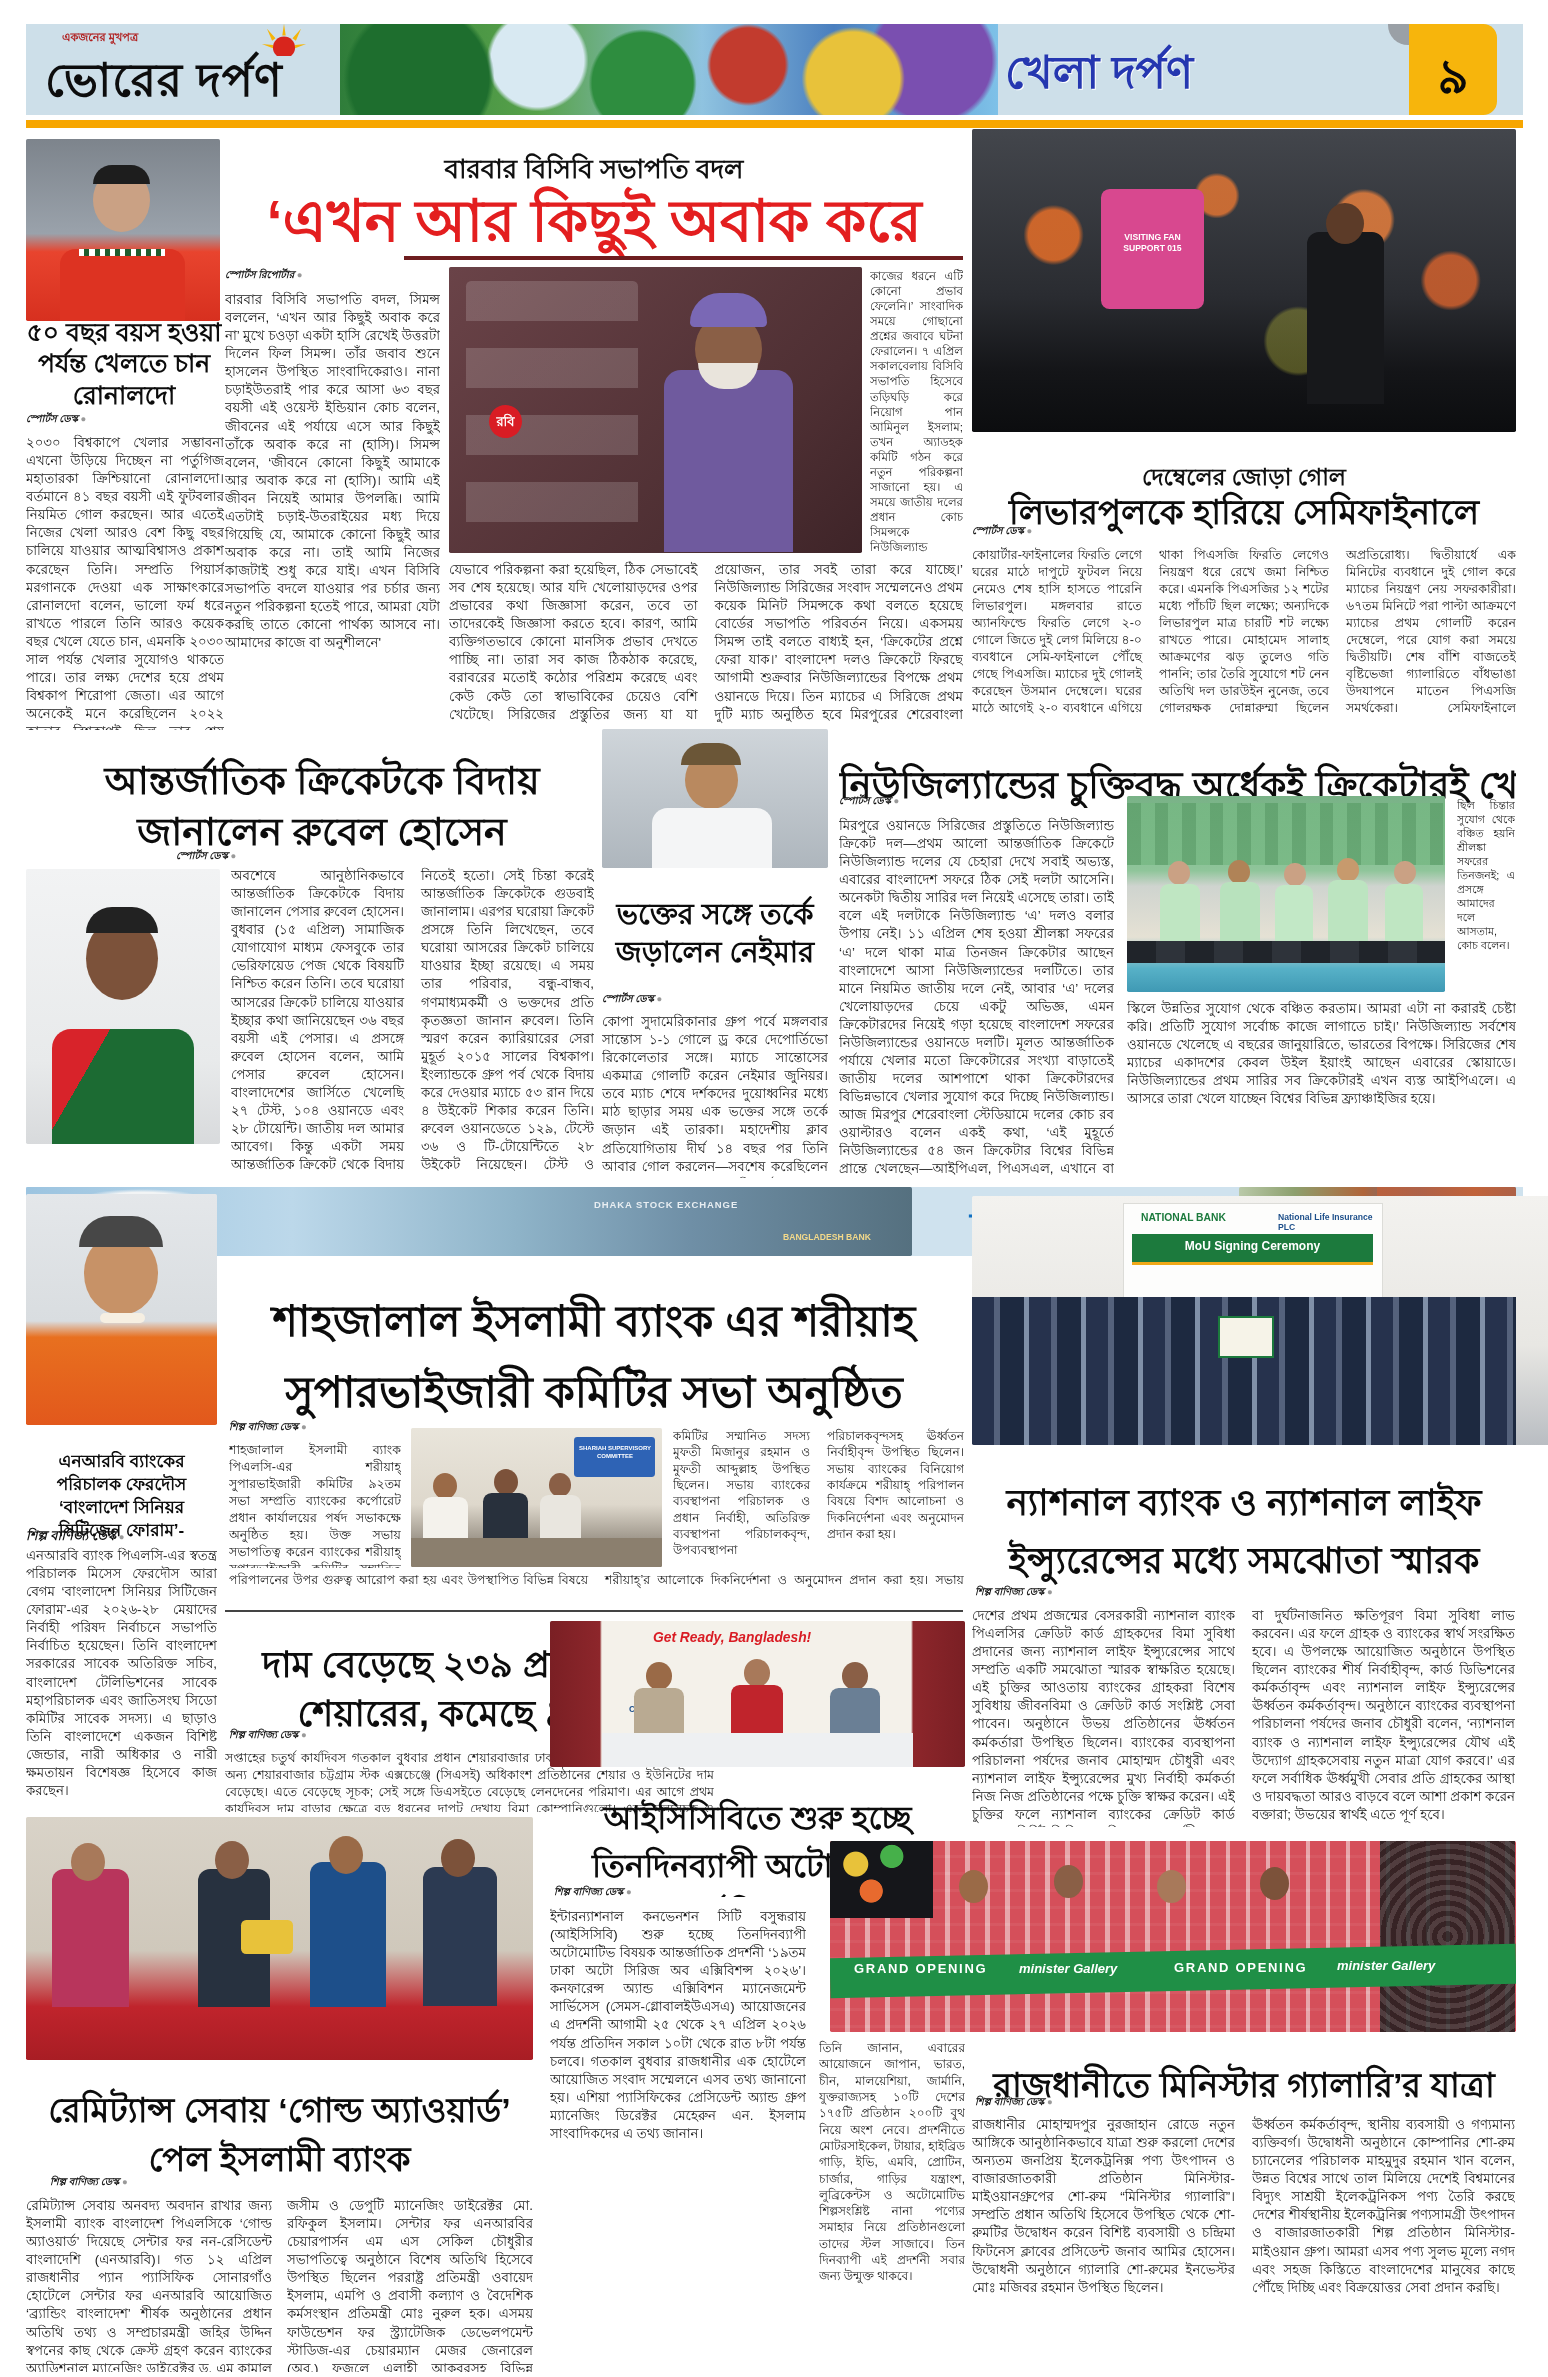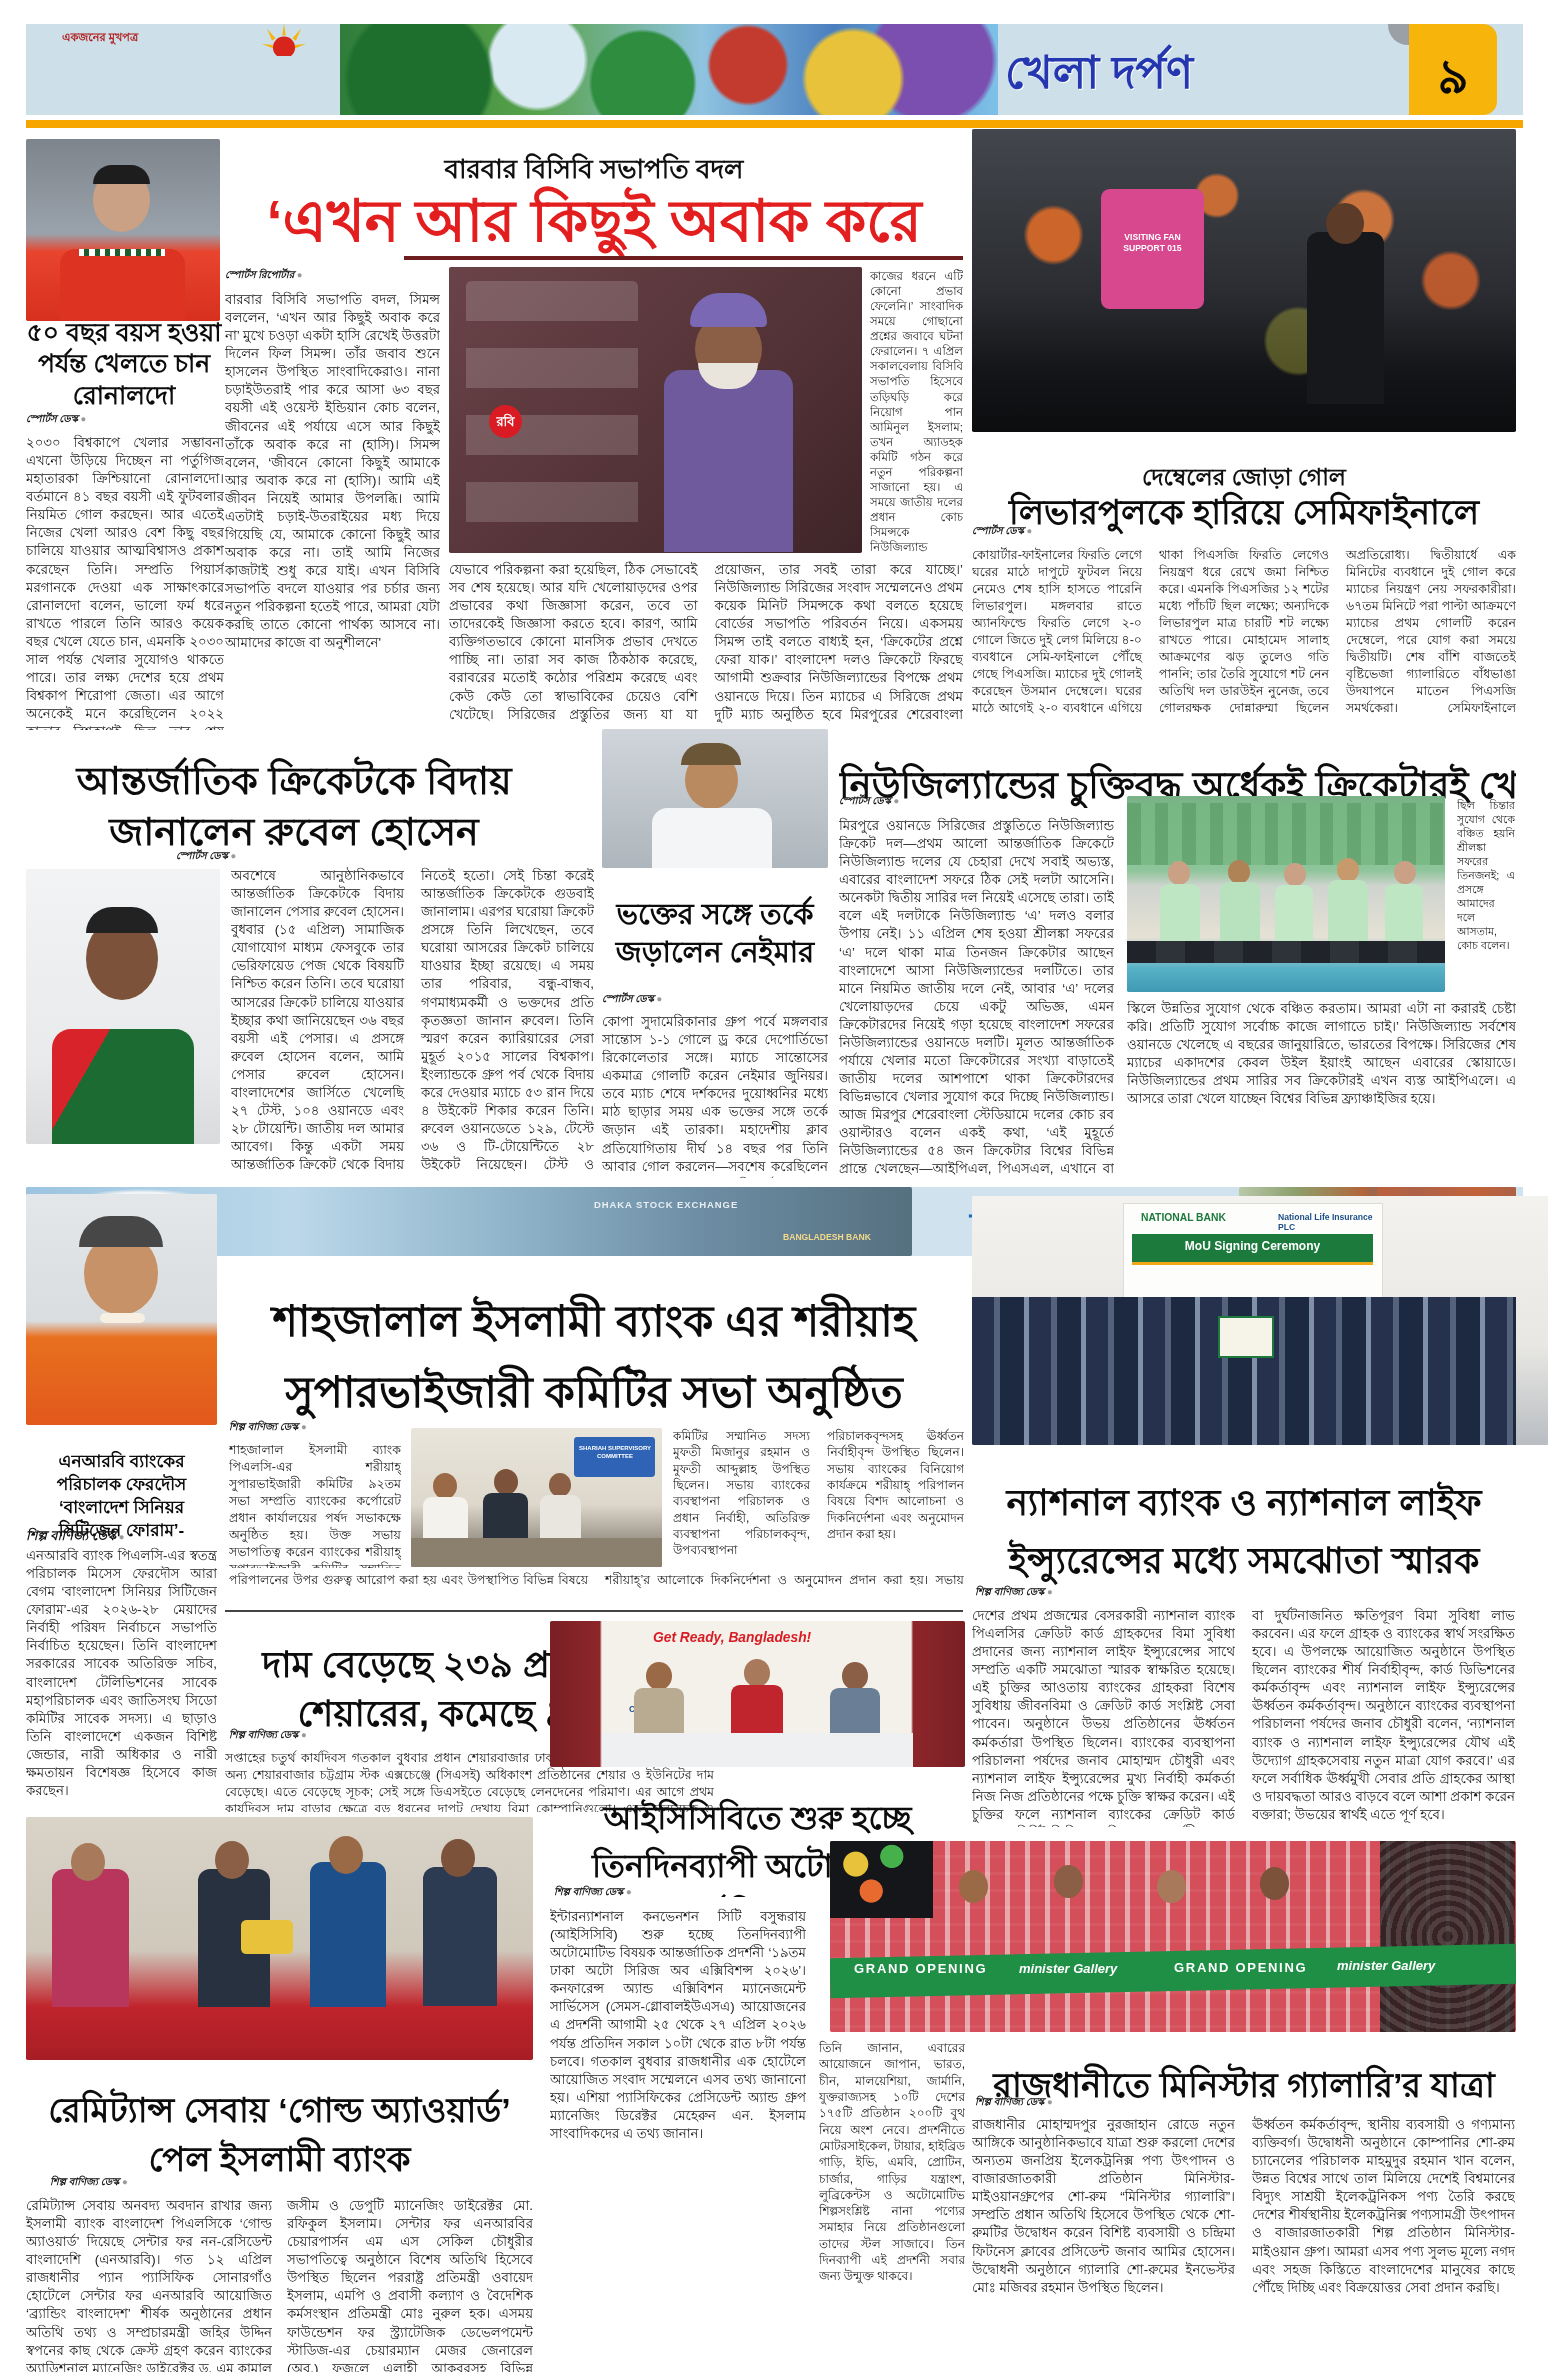--- a/index.html
+++ b/index.html
@@ -39,20 +39,21 @@
   .biz-title{left:895px;top:1196px;width:344px;text-align:center;font-size:40px;font-weight:800;color:#1170c0;}
   .fig-head{position:absolute;border-radius:50%;background:#caa184;}
   .fig-body{position:absolute;border-radius:8.6px 8.6px 0 0;}
   .overlay-label{position:absolute;font-weight:bold;}
 </style>
 </head>
 <body>
 
 <div class="abs masthead">
   <div class="abs mast-tagline" style="left:36px;top:5.2px;">একজনের মুখপত্র</div>
+  <div class="abs mast-logo" style="left:19px;top:20.6px;">ভোরের দর্পণ</div>
   <span class="abs" style="left:234px;top:-1.7px;">
     <svg width="48" height="34" viewBox="0 0 56 40">
         <g>
           <circle cx="28" cy="30" r="13" fill="#d8251c"></circle>
           <path d="M28 2 L30 16 L26 16 Z M8 8 L18 19 L14 22 Z M48 8 L38 19 L42 22 Z M2 26 L15 27 L15 31 Z M54 26 L41 27 L41 31 Z" fill="#f5b50a"></path>
         </g>
       </svg>
   </span>
   <div class="collage abs" style="left:314px;top:0;"></div>
   <div class="abs section-logo" style="left:979px;top:13.8px;">খেলা দর্পণ</div>
@@ -98,21 +99,21 @@
   <div style="position:absolute;left:129px;top:60px;width:103px;height:120px;background:#d8488f;border-radius:8.6px;"></div>
   <span class="overlay-label" style="left:136px;top:103px;width:89px;color:#fff;font-size:8.6px;text-align:center;line-height:1.3;">VISITING FAN SUPPORT 015</span>
   <div style="position:absolute;left:335px;top:103px;width:77px;height:172px;background:#17181b;border-radius:12px 12px 0 0;"></div>
   <div class="fig-head" style="left:354px;top:74px;width:38px;height:41px;background:#5c3b28;"></div>
 </div>
 <div class="abs kicker center" style="left:972px;top:439px;width:544px;font-size:23px;">দেম্বেলের জোড়া গোল</div>
 <div class="abs headline center" style="left:972px;top:466px;width:544px;font-size:34px;height:50px;">লিভারপুলকে হারিয়ে সেমিফাইনালে পিএসজি</div>
 <div class="abs byline" style="left:972px;top:523px;">স্পোর্টস ডেস্ক</div>
 <div class="abs body-text c3" style="left:972px;top:547px;width:544px;height:182px;font-size:12.5px;">কোয়ার্টার-ফাইনালের ফিরতি লেগে ঘরের মাঠে দাপুটে ফুটবল নিয়ে নেমেও শেষ হাসি হাসতে পারেনি লিভারপুল। মঙ্গলবার রাতে অ্যানফিল্ডে ফিরতি লেগে ২-০ গোলে জিতে দুই লেগ মিলিয়ে ৪-০ ব্যবধানে সেমি-ফাইনালে পৌঁছে গেছে পিএসজি। ম্যাচের দুই গোলই করেছেন উসমান দেম্বেলে। ঘরের মাঠে আগেই ২-০ ব্যবধানে এগিয়ে থাকা পিএসজি ফিরতি লেগেও নিয়ন্ত্রণ ধরে রেখে জমা নিশ্চিত করে। এমনকি পিএসজির ১২ শটের মধ্যে পাঁচটি ছিল লক্ষ্যে; অন্যদিকে লিভারপুল মাত্র চারটি শট লক্ষ্যে রাখতে পারে। মোহামেদ সালাহ আক্রমণের ঝড় তুলেও গতি পাননি; তার তৈরি সুযোগে শট নেন অতিথি দল ডারউইন নুনেজ, তবে গোলরক্ষক দোন্নারুম্মা ছিলেন অপ্রতিরোধ্য। দ্বিতীয়ার্ধে এক মিনিটের ব্যবধানে দুই গোল করে ম্যাচের নিয়ন্ত্রণ নেয় সফরকারীরা। ৬৭তম মিনিটে পরা পাল্টা আক্রমণে ম্যাচের প্রথম গোলটি করেন দেম্বেলে, পরে যোগ করা সময়ে দ্বিতীয়টি। শেষ বাঁশি বাজতেই বৃষ্টিভেজা গ্যালারিতে বাঁধভাঙা উদযাপনে মাতেন পিএসজি সমর্থকেরা। সেমিফাইনালে পিএসজির প্রতিপক্ষ আর্সেনাল-রিয়াল ম্যাচের জয়ী দল।</div>
 
-<div class="abs headline center" style="left:10px;top:736px;width:568px;font-size:38px;line-height:1.35;height:105px;">আন্তর্জাতিক ক্রিকেটকে বিদায় জানালেন রুবেল হোসেন</div>
+<div class="abs headline center" style="left:38px;top:736px;width:568px;font-size:38px;line-height:1.35;height:105px;">আন্তর্জাতিক ক্রিকেটকে বিদায় জানালেন রুবেল হোসেন</div>
 <div class="abs byline" style="left:176px;top:848px;">স্পোর্টস ডেস্ক</div>
 <div class="photo" style="left:26px;top:869px;width:194px;height:275px;background:linear-gradient(180deg,#f2f3f4 0%,#e8eaeb 70%,#d8dadc 100%);">
   <div class="fig-head" style="left:60px;top:48px;width:72px;height:83px;background:#7c523a;"></div>
   <div style="position:absolute;left:60px;top:38px;width:72px;height:26px;background:#222;border-radius:34px 34px 0 0;"></div>
   <div style="position:absolute;left:26px;top:160px;width:142px;height:115px;background:linear-gradient(120deg,#d8232a 0 28%,#1c6b33 28% 100%);border-radius:19px 19px 0 0;"></div>
 </div>
 <div class="abs body-text c2" style="left:231px;top:867px;width:363px;height:311px;">অবশেষে আনুষ্ঠানিকভাবে আন্তর্জাতিক ক্রিকেটকে বিদায় জানালেন পেসার রুবেল হোসেন। বুধবার (১৫ এপ্রিল) সামাজিক যোগাযোগ মাধ্যম ফেসবুকে তার ভেরিফায়েড পেজ থেকে বিষয়টি নিশ্চিত করেন তিনি। তবে ঘরোয়া আসরের ক্রিকেট চালিয়ে যাওয়ার ইচ্ছার কথা জানিয়েছেন ৩৬ বছর বয়সী এই পেসার। এ প্রসঙ্গে রুবেল হোসেন বলেন, আমি পেসার রুবেল হোসেন। বাংলাদেশের জার্সিতে খেলেছি ২৭ টেস্ট, ১০৪ ওয়ানডে এবং ২৮ টোয়েন্টি। জাতীয় দল আমার আবেগ। কিন্তু একটা সময় আন্তর্জাতিক ক্রিকেট থেকে বিদায় নিতেই হতো। সেই চিন্তা করেই আন্তর্জাতিক ক্রিকেটকে গুডবাই জানালাম। এরপর ঘরোয়া ক্রিকেট প্রসঙ্গে তিনি লিখেছেন, তবে ঘরোয়া আসরের ক্রিকেট চালিয়ে যাওয়ার ইচ্ছা রয়েছে। এ সময় তার পরিবার, বন্ধু-বান্ধব, গণমাধ্যমকর্মী ও ভক্তদের প্রতি কৃতজ্ঞতা জানান রুবেল। তিনি স্মরণ করেন ক্যারিয়ারের সেরা মুহূর্ত ২০১৫ সালের বিশ্বকাপ। ইংল্যান্ডকে গ্রুপ পর্ব থেকে বিদায় করে দেওয়ার ম্যাচে ৫৩ রান দিয়ে ৪ উইকেট শিকার করেন তিনি। রুবেল ওয়ানডেতে ১২৯, টেস্টে ৩৬ ও টি-টোয়েন্টিতে ২৮ উইকেট নিয়েছেন। টেস্ট ও ওয়ানডেতে তার একটি করে ফাইফার রয়েছে।</div>
 
 <div class="photo" style="left:602px;top:729px;width:226px;height:139px;background:linear-gradient(180deg,#cfd5da,#aeb6bd);">
   <div class="fig-head" style="left:83px;top:22.4px;width:53px;height:58px;background:#b9895f;"></div>

